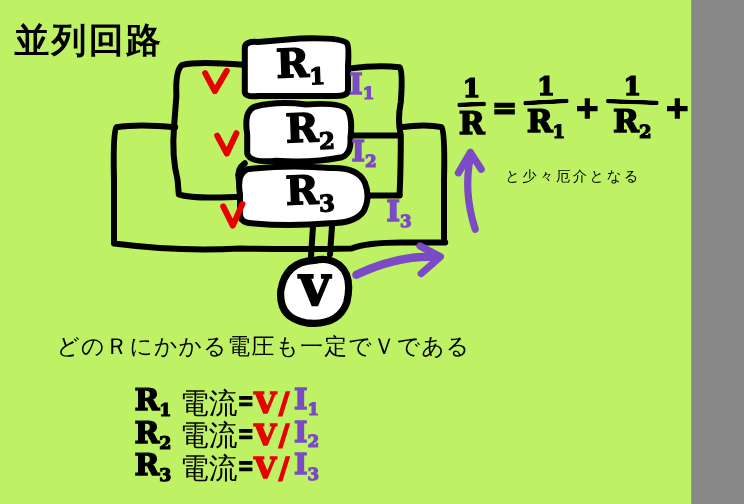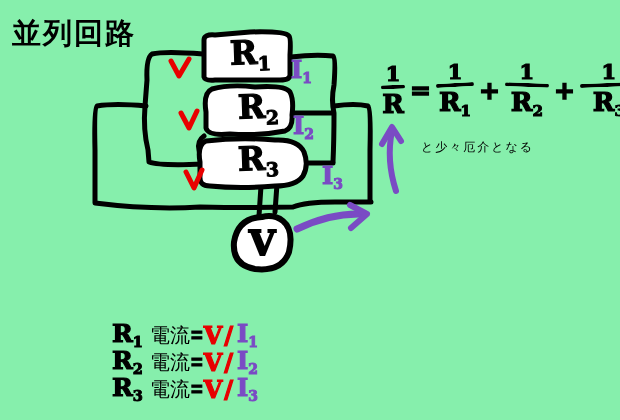--- a/index.html
+++ b/index.html
@@ -1,17 +1,17 @@
 <!DOCTYPE html>
 <html><head>
 <meta charset="utf-8">
 <style>
   html,body { margin:0; padding:0; background:#888; }
   #canvas {
-    position:relative; width:620px; height:420px; background:#86efac;
+    position:relative; width:576px; height:420px; background:#bef264;
     overflow:hidden; font-family:"Liberation Sans", sans-serif;
   }
   .abs { position:absolute; white-space:nowrap; }
   
   .typed { color:#000; font-family:"Liberation Sans", sans-serif; }
   .title { font-size:29px; font-weight:bold; letter-spacing:2px; }
   .heading { font-size:21px; letter-spacing:3px; }
   .caption { font-size:12px; letter-spacing:2px; }
   .bodytext { font-size:19px; letter-spacing:1px; }
   
@@ -34,21 +34,21 @@
   .frac .bar { height:0; border-bottom:4px solid #000; border-radius:2px; margin:1px 0 2px 0; }
   .frac .den { font-size:26px; }
   .bar-lhs { width:24px; transform:rotate(-2deg); }
   .bar-t1 { width:38px; transform:rotate(-3deg); }
   .bar-t2 { width:44px; transform:rotate(2deg); }
   .bar-t3 { width:58px; transform:rotate(-2deg); }
   .op { font-size:25px; font-weight:bold; font-family:"DejaVu Serif",serif; -webkit-text-stroke:1.5px #000; }
   
   .eqrow { display:flex; align-items:center; height:27px; }
   .eqrow .r-hand { font-size:25px; width:38px; }
-  .eqrow .mid { font-size:20px;text-align:center; }
+  .eqrow .mid { font-size:24px;text-align:center; }
   .eqrow .eq { font-size:20px; font-weight:bold; -webkit-text-stroke:1px #000; margin:0 1px; }
   .eqrow .v-hand { font-size:24px; letter-spacing:2px; margin-right:2px; }
   .eqrow .i-hand { font-size:24px; }
   svg { position:absolute; left:0; top:0; }
 </style>
 </head>
 <body>
 
 <div id="canvas">
 
@@ -123,20 +123,21 @@
     <span class="op">+</span>
     <div class="frac">
       <span class="num">1</span>
       <span class="bar bar-t3"></span>
       <span class="den"><span>R</span><span class="sub">3</span></span>
     </div>
   </div>
 
   <div class="abs typed caption" style="left:421px; top:139px;">と少々厄介となる</div>
 
+  <div class="abs typed bodytext" style="left:47px; top:276px;">どのＲにかかる電圧も一定でＶである</div>
 
   <div class="abs" style="left:112px; top:322px;">
     <div class="eqrow">
       <span class="hand r-hand"><span>R</span><span class="sub">1</span></span>
       <span class="typed mid">電流</span>
       <span class="typed eq">=</span>
       <span class="hand v-hand red">V/</span>
       <span class="hand i-hand purple"><span>I</span><span class="sub">1</span></span>
     </div>
     <div class="eqrow">

